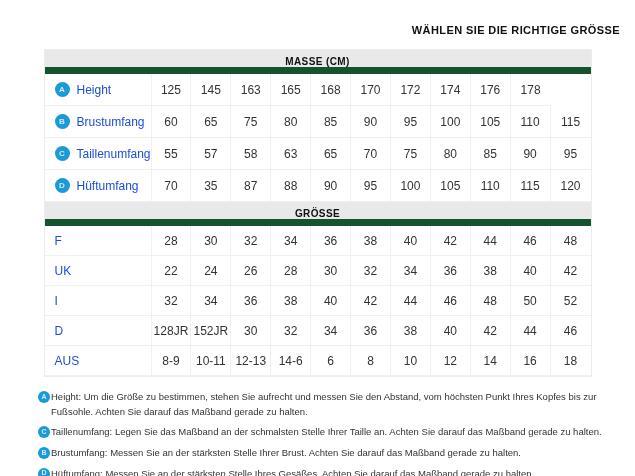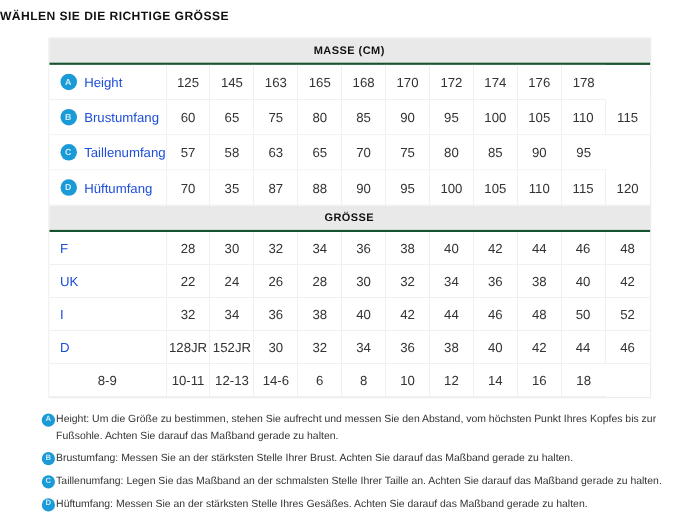--- a/index.html
+++ b/index.html
@@ -2,34 +2,34 @@
 <html><head>
 <meta charset="utf-8">
 <style>
   * { box-sizing: border-box; }
   html,body { margin:0; padding:0; }
   body {
     width:635px; height:476px; background:#ffffff; overflow:hidden;
     font-family:"Liberation Sans", sans-serif; color:#333;
   }
   .title {
-    margin:0; padding-top:9px; margin-bottom:13px;
-    text-align:left; font-size:11px; font-weight:bold;
+    margin:15px; padding-top:9px; margin-bottom:13px;
+    text-align:right; font-size:11px; font-weight:bold;
     letter-spacing:.4px; color:#111; text-transform:uppercase;
   }
   .size-table {
     width:548px; margin:0 auto;
     border:1px solid #ececec;
     background:#fff;
   }
   .section-header {
     background:#e9e9e9; height:24px; line-height:24px;
     text-align:center; font-size:10px; font-weight:bold;
     letter-spacing:.4px; color:#111; text-transform:uppercase;
-    border-bottom:2px solid #14532d;
+    border-bottom:7px solid #14532d;
   }
   .grid-row { display:grid; grid-template-columns:107px repeat(11, 1fr); }
   .cell {
     display:flex; align-items:center; justify-content:center;
     border-right:1px solid #f0f0f0; border-bottom:1px solid #f0f0f0;
     font-size:12px; color:#333; background:#fff; height:32px;
   }
   .grid-row .cell:last-child { border-right:none;text-align:right; }
   .size-row .cell { height:30px; }
   .label-cell { justify-content:flex-start; padding-left:10px; gap:7px; }
@@ -90,20 +90,21 @@
           <div class="cell">100</div>
           <div class="cell">105</div>
           <div class="cell">110</div>
           <div class="cell">115</div>
         </div>
         <div class="grid-row measure-row">
           <div class="cell label-cell">
             <span class="badge">C</span>
             <span class="label-text">Taillenumfang</span>
           </div>
+          <div class="cell">55</div>
           <div class="cell">57</div>
           <div class="cell">58</div>
           <div class="cell">63</div>
           <div class="cell">65</div>
           <div class="cell">70</div>
           <div class="cell">75</div>
           <div class="cell">80</div>
           <div class="cell">85</div>
           <div class="cell">90</div>
           <div class="cell">95</div>
@@ -186,20 +187,23 @@
           <div class="cell">32</div>
           <div class="cell">34</div>
           <div class="cell">36</div>
           <div class="cell">38</div>
           <div class="cell">40</div>
           <div class="cell">42</div>
           <div class="cell">44</div>
           <div class="cell">46</div>
         </div>
         <div class="grid-row size-row">
+          <div class="cell label-cell">
+            <span class="label-text">AUS</span>
+          </div>
           <div class="cell">8-9</div>
           <div class="cell">10-11</div>
           <div class="cell">12-13</div>
           <div class="cell">14-6</div>
           <div class="cell">6</div>
           <div class="cell">8</div>
           <div class="cell">10</div>
           <div class="cell">12</div>
           <div class="cell">14</div>
           <div class="cell">16</div>
@@ -207,25 +211,25 @@
         </div>
       </div>
   </div>
 
   <div class="footnotes" id="footnotes">
       <div class="note">
         <span class="badge">A</span>
         <span class="note-text">Height: Um die Größe zu bestimmen, stehen Sie aufrecht und messen Sie den Abstand, vom höchsten Punkt Ihres Kopfes bis zur Fußsohle. Achten Sie darauf das Maßband gerade zu halten.</span>
       </div>
       <div class="note">
+        <span class="badge">C</span>
+        <span class="note-text">Taillenumfang: Legen Sie das Maßband an der schmalsten Stelle Ihrer Taille an. Achten Sie darauf das Maßband gerade zu halten.</span>
+      </div>
+      <div class="note">
         <span class="badge">B</span>
         <span class="note-text">Brustumfang: Messen Sie an der stärksten Stelle Ihrer Brust. Achten Sie darauf das Maßband gerade zu halten.</span>
       </div>
       <div class="note">
-        <span class="badge">C</span>
-        <span class="note-text">Taillenumfang: Legen Sie das Maßband an der schmalsten Stelle Ihrer Taille an. Achten Sie darauf das Maßband gerade zu halten.</span>
-      </div>
-      <div class="note">
         <span class="badge">D</span>
         <span class="note-text">Hüftumfang: Messen Sie an der stärksten Stelle Ihres Gesäßes. Achten Sie darauf das Maßband gerade zu halten.</span>
       </div>
     </div>
 </div>
 
 </body></html>

